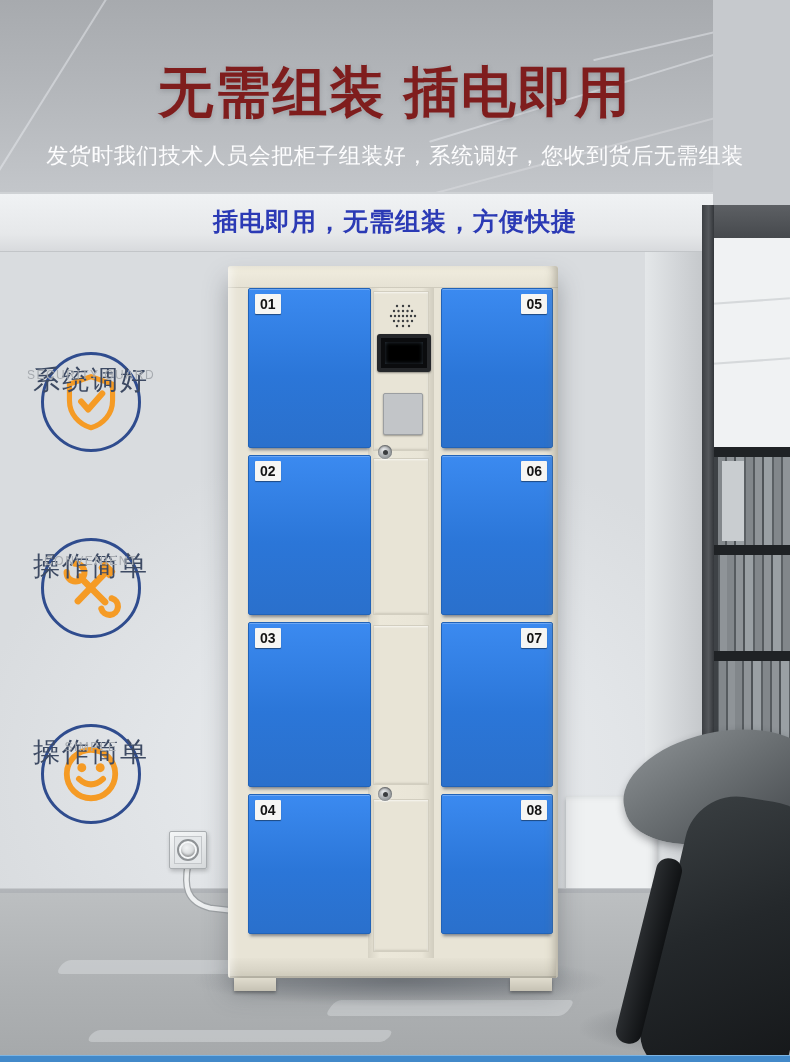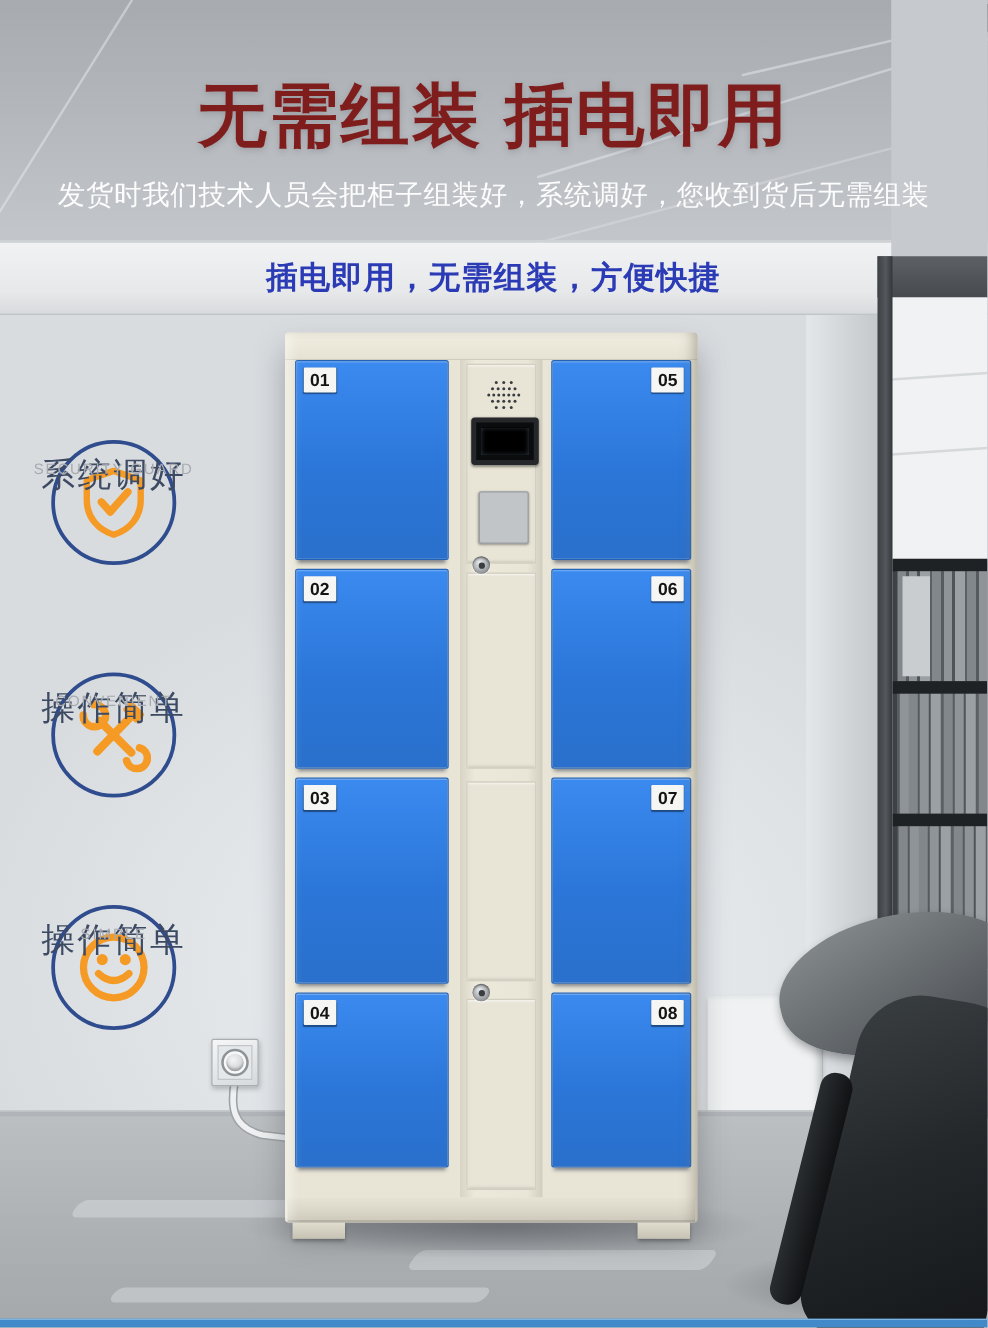--- a/index.html
+++ b/index.html
@@ -86,21 +86,21 @@
     background:linear-gradient(180deg,#f2eee0,#e6e2d4);border-bottom:1px solid #cfcbbd;}
   .base{left:2px;top:692px;width:326px;height:20px;
     background:linear-gradient(180deg,#e6e2d4,#d2cec0);border-bottom:2px solid #b5b1a3;}
   .foot{top:712px;width:42px;height:13px;background:linear-gradient(180deg,#e0dcce,#c6c2b4);
     box-shadow:0 2px 3px rgba(0,0,0,.3);}
   .foot.fl{left:6px;} .foot.fr{left:282px;}
 
   .door{width:123px;border:1px solid #2163b8;border-radius:2px;
     background:linear-gradient(180deg,#3b8af0 0%,#2b76d8 55%,#2a70cc 100%);
     box-shadow:0 4px 3px -2px rgba(25,35,60,.5),inset 0 1px 0 rgba(255,255,255,.25);}
-  .door.left{left:8px;} .door.right{left:213px;width:112px;}
+  .door.left{left:20px;} .door.right{left:213px;width:112px;}
   .r1{top:22px;height:160px;} .r2{top:189px;height:160px;}
   .r3{top:356px;height:165px;padding-left:28px;} .r4{top:528px;height:140px;}
   .door-num{top:5px;background:#f6f6f4;color:#141414;font-weight:bold;font-size:14px;
     line-height:1;padding:3px 5px;border-radius:1px;box-shadow:0 1px 1px rgba(0,0,0,.45);}
   .door.left .door-num{left:6px;} .door.right .door-num{right:5px;}
 
   .ccol{left:140px;top:22px;width:66px;height:670px;
     background:linear-gradient(90deg,#d7d3c5 0%,#ece8da 18%,#e9e5d7 82%,#d1cdbf 100%);}
   .csec{left:145px;width:56px;border:1px solid #d2cec0;background:#e8e4d6;
     box-shadow:inset 0 1px 2px rgba(255,255,255,.7),inset 0 -1px 2px rgba(150,146,132,.35);}

